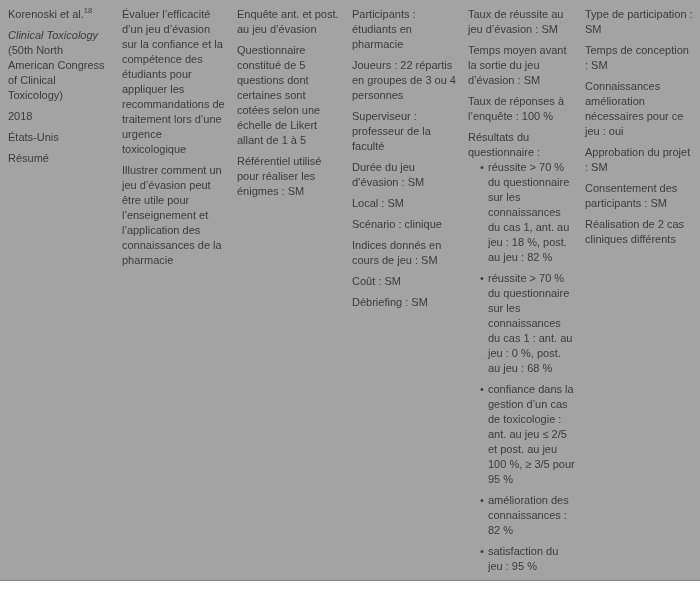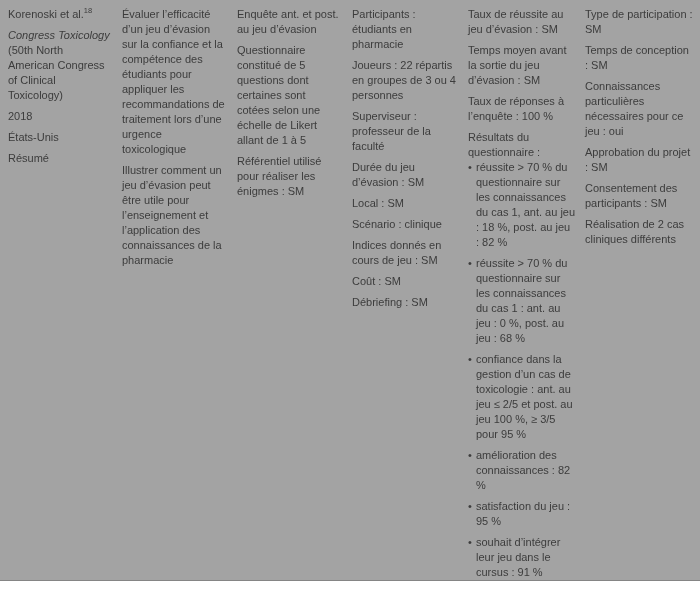--- a/index.html
+++ b/index.html
@@ -44,21 +44,21 @@
     vertical-align: super;
   }
   ul.bullets {
     margin: 0;
     padding: 0;
     list-style: none;
   }
   ul.bullets li {
     position: relative;
     padding-left: 8px;
-    margin: 0 0 6px 0;
+    margin: 0 0 6px 12px;
   }
   ul.bullets li::before {
     content: "\2022";
     position: absolute;
     left: 0;
     top: 0;
   }
   #bottom-rule {
     position: absolute;
     left: 0;
@@ -68,21 +68,21 @@
   }
 </style>
 </head>
 <body>
 
 <div id="page">
   <div id="row">
 
     <div class="col col-study">
       <p class="para"><span>Korenoski et al.</span><sup class="ref">18</sup></p>
-      <p class="para"><span class="journal-name">Congress Toxicology</span> <span>(50th North American Congress of Clinical Toxicology)</span></p>
+      <p class="para"><span class="journal-name">Clinical Toxicology</span> <span>(50th North American Congress of Clinical Toxicology)</span></p>
       <p class="para">2018</p>
       <p class="para">États-Unis</p>
       <p class="para">Résumé</p>
     </div>
 
     <div class="col col-objectives">
         <p class="para">Évaluer l’efficacité d’un jeu d’évasion sur la confiance et la compétence des étudiants pour appliquer les recommandations de traitement lors d’une urgence toxicologique</p>
         <p class="para">Illustrer comment un jeu d’évasion peut être utile pour l’enseignement et l’application des connaissances de la pharmacie</p>
       </div>
 
@@ -117,21 +117,21 @@
           <li class="">confiance dans la gestion d’un cas de toxicologie : ant. au jeu ≤ 2/5 et post. au jeu 100 %, ≥ 3/5 pour 95 %</li>
           <li class="">amélioration des connaissances : 82 %</li>
           <li class="">satisfaction du jeu : 95 %</li>
           <li class="">souhait d’intégrer leur jeu dans le cursus : 91 %</li>
         </ul>
     </div>
 
     <div class="col col-other">
         <p class="para">Type de participation : SM</p>
         <p class="para">Temps de conception : SM</p>
-        <p class="para">Connaissances particulières nécessaires pour ce jeu : oui</p>
+        <p class="para">Connaissances amélioration nécessaires pour ce jeu : oui</p>
         <p class="para">Approbation du projet : SM</p>
         <p class="para">Consentement des participants : SM</p>
         <p class="para">Réalisation de 2 cas cliniques différents</p>
       </div>
 
   </div>
 
   <div id="bottom-rule"></div>
 </div>
 

